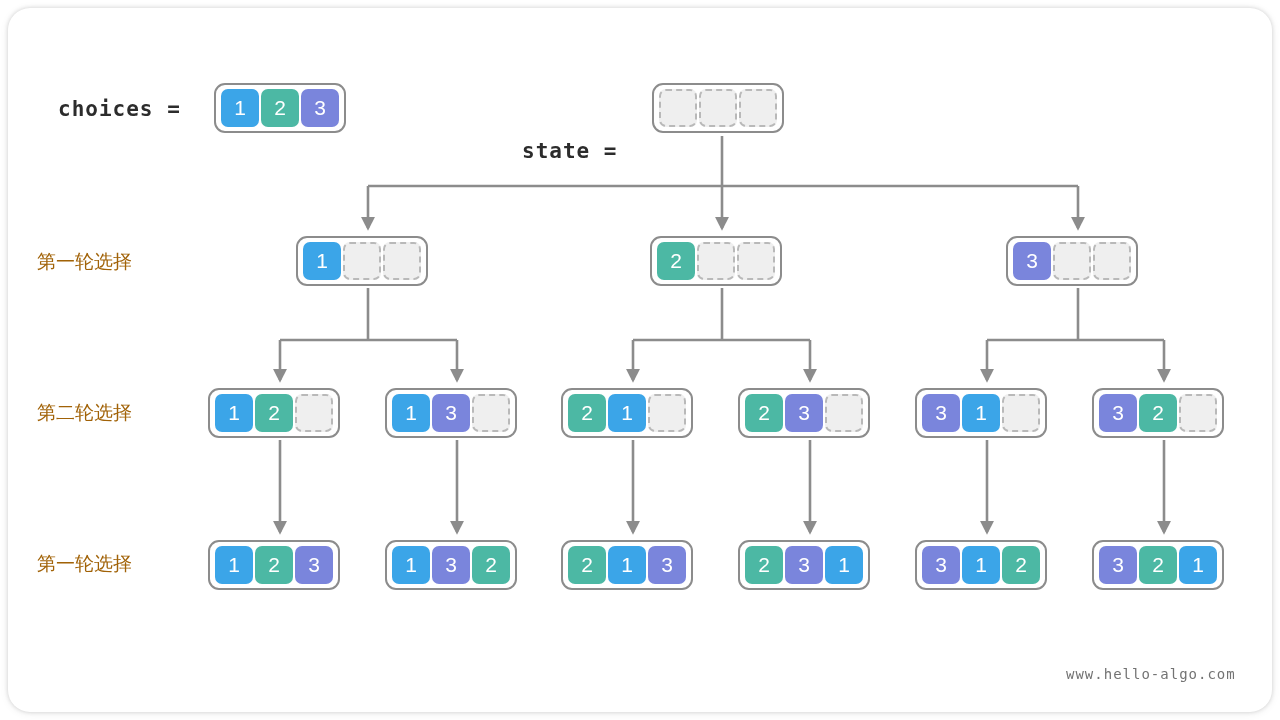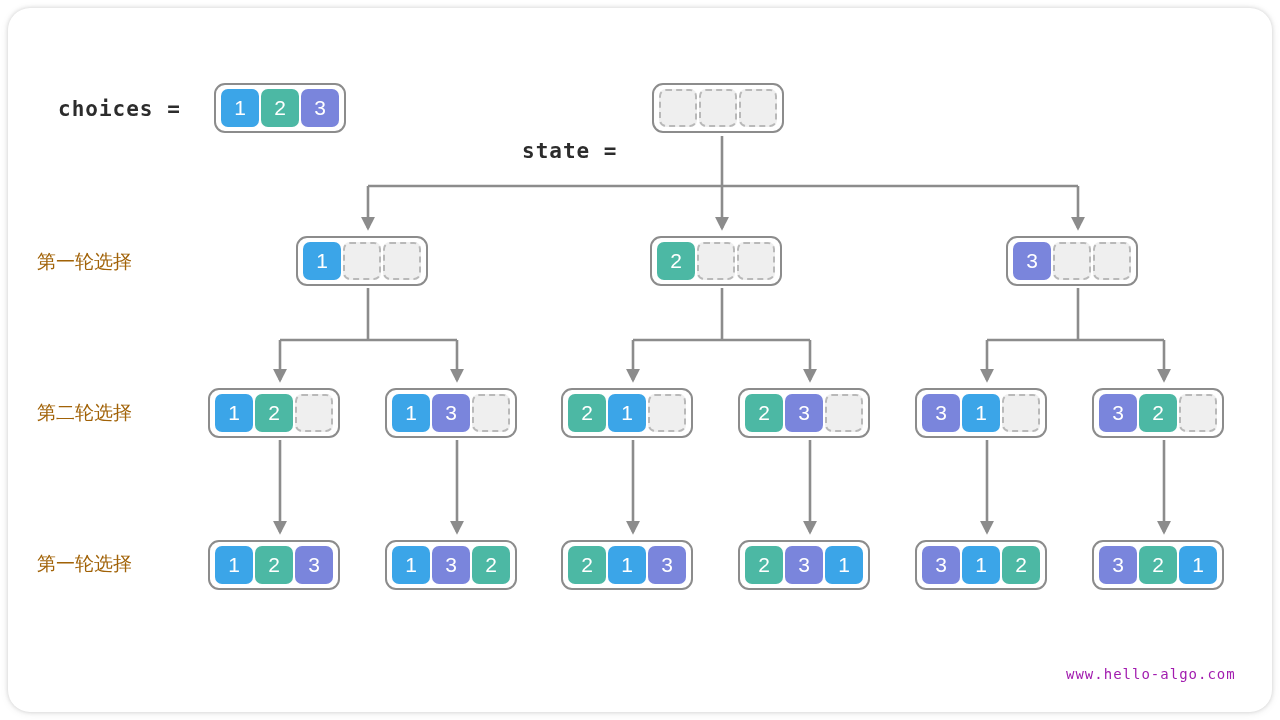--- a/index.html
+++ b/index.html
@@ -55,21 +55,21 @@
     position: absolute;
     font-family: "Liberation Sans", "DejaVu Sans", sans-serif;
     font-size: 19px;
     color: #a16207;
     white-space: nowrap;
   }
   .watermark {
     position: absolute;
     font-family: "DejaVu Sans Mono", "Liberation Mono", monospace;
     font-size: 14px;
-    color: #a21caf;
+    color: #737373;
     letter-spacing: 1px;
     white-space: nowrap;
   }
 
   
   .array {
     position: absolute;
     display: flex;
     align-items: center;
     padding: 4px;

